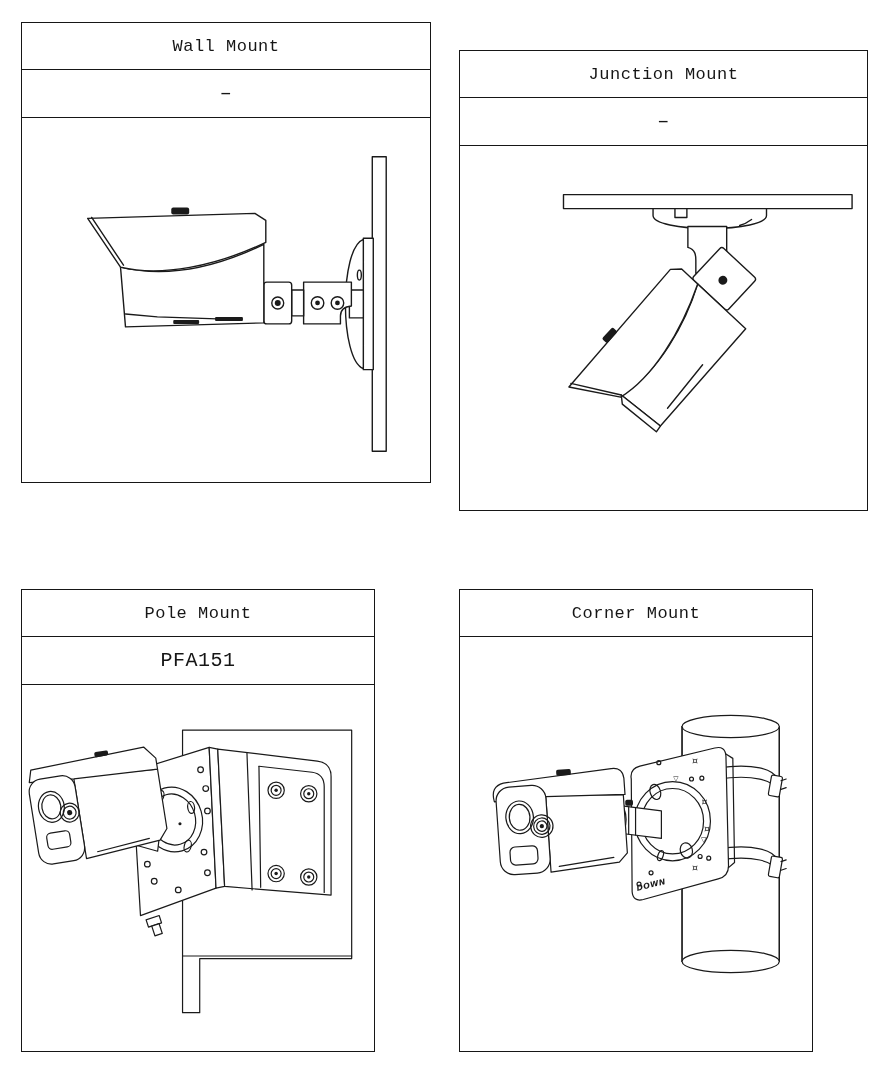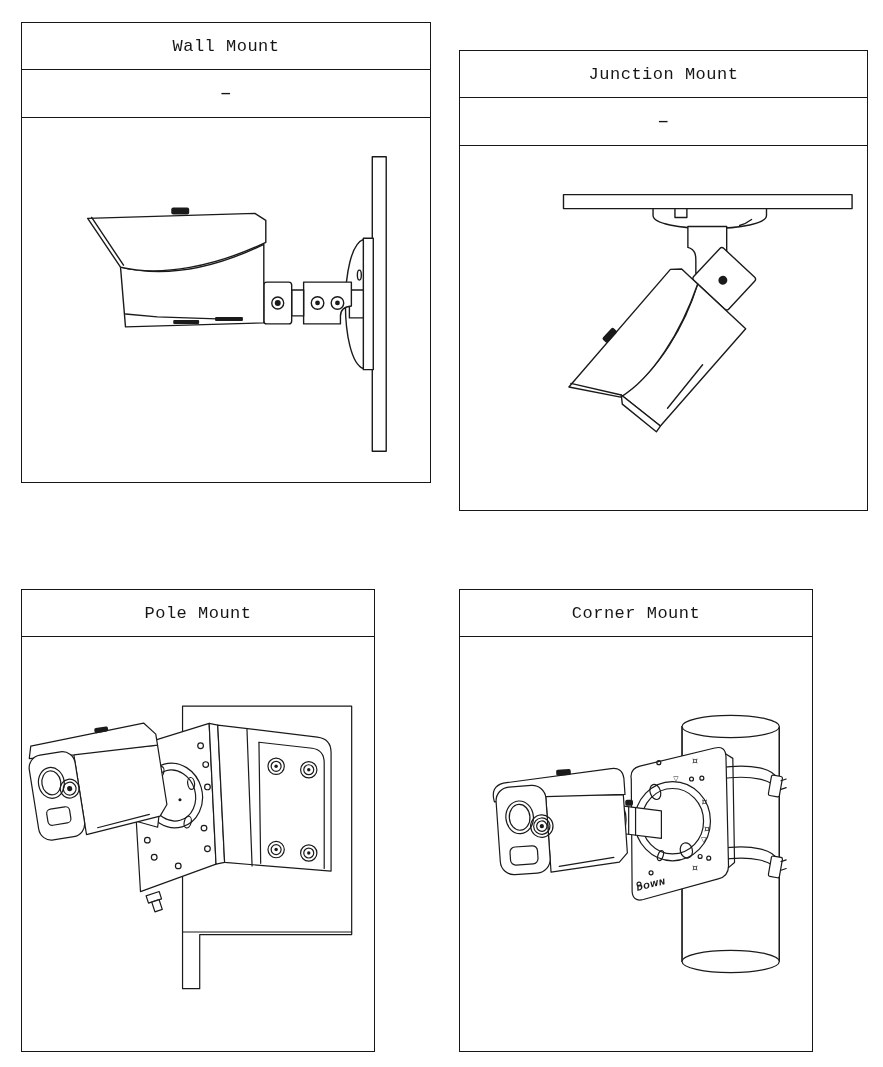--- a/index.html
+++ b/index.html
@@ -91,20 +91,21 @@
         <path class="f" d="M118,152 L112,159 L115,203 L122,202 Z"></path>
         <rect class="d" x="146" y="99" width="16" height="7" rx="2"></rect>
         <path d="M140,195 L196,191"></path>
       </g>
     </svg>
   </div>
 </div>
 
 <div class="panel p3">
   <div class="row title">Pole Mount</div>
+  <div class="row model">PFA151</div>
   <div class="fig">
     <svg viewBox="0 0 410 365" xmlns="http://www.w3.org/2000/svg">
       <g>
         <path class="f" d="M187,22 L384,22 L384,288 L207,288 L207,351 L187,351 Z"></path>
         <path d="M187,285 L384,285"></path>
       </g>
       <g>
         <path class="f" d="M128,70 L218,42 L226,206 L138,238 Z"></path>
         <path class="f" d="M218,42 L228,44 L236,204 L226,206 Z"></path>
         <path class="f" d="M228,44 L344,58 Q360,60 360,76 L360,214 L236,204 Z"></path>

